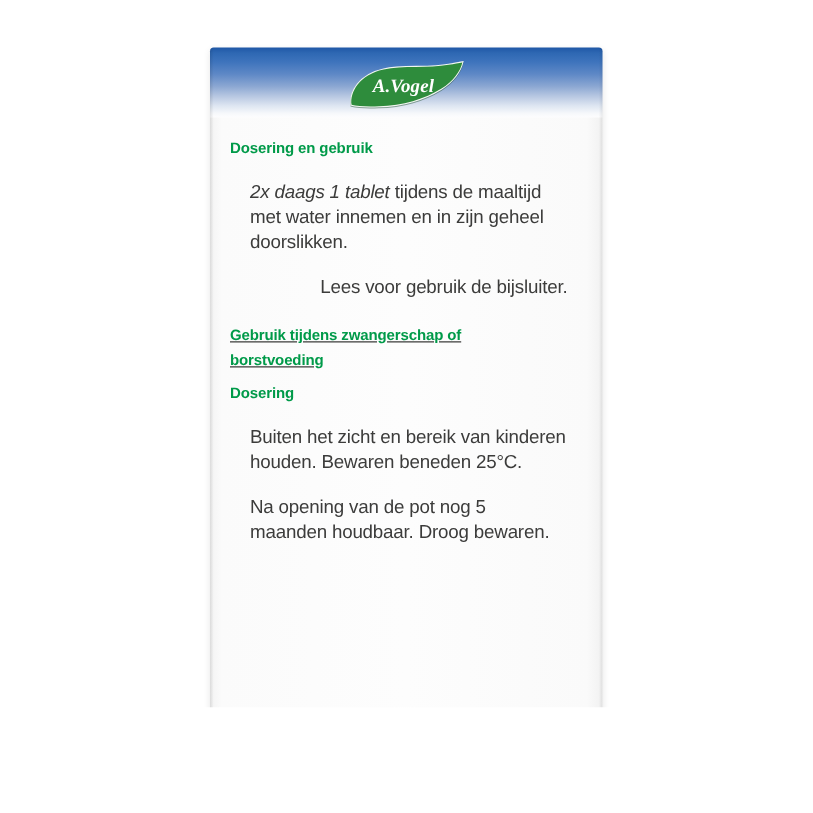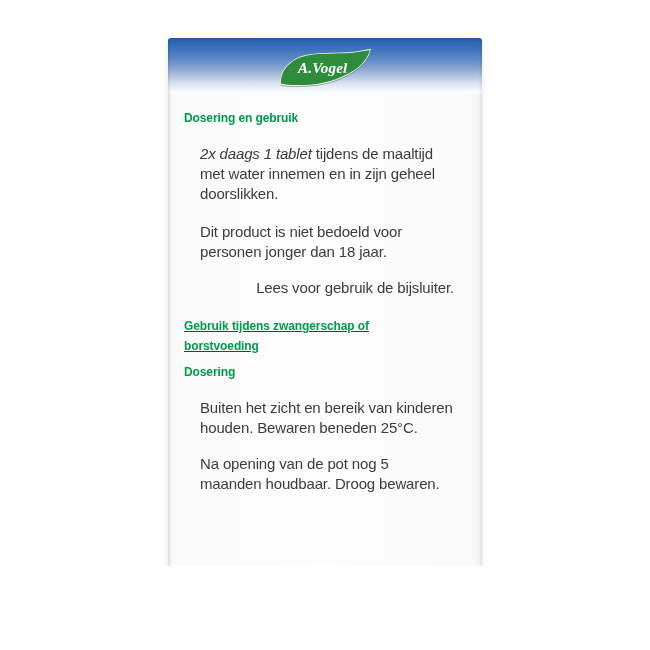--- a/index.html
+++ b/index.html
@@ -122,21 +122,20 @@
         <path class="leaf" d="M3,45 C1,32 11,13 37,7.5 C57,3 85,6.5 106,2.5 C112,1.5 117,0.7 120.5,0 C118.5,9 111,20 98,28 C81,38.5 57,46.5 32,46.5 C20,47 9,46.5 3,45 Z"></path>
         <text class="logo-text" x="58" y="31" text-anchor="middle">A.Vogel</text>
       </svg>
     </div>
 
     <div class="content">
 
       <section class="sec sec-1">
         <h2 class="heading">Dosering en gebruik</h2>
         <p class="body"><em class="dose">2x daags 1 tablet</em><span> tijdens de maaltijd met water innemen en in zijn geheel doorslikken.</span></p>
-        <p class="body gap-lg">Dit product is niet bedoeld voor personen jonger dan 18 jaar.</p>
         <p class="body gap-md">Lees voor gebruik de bijsluiter.</p>
       </section>
 
       <section class="sec sec-2">
         <h2 class="heading heading-wrap">Gebruik tijdens zwangerschap of borstvoeding</h2>
       </section>
 
       <section class="sec sec-3">
         <h2 class="heading">Dosering</h2>
         <p class="body">Buiten het zicht en bereik van kinderen houden. Bewaren beneden 25°C.</p>

